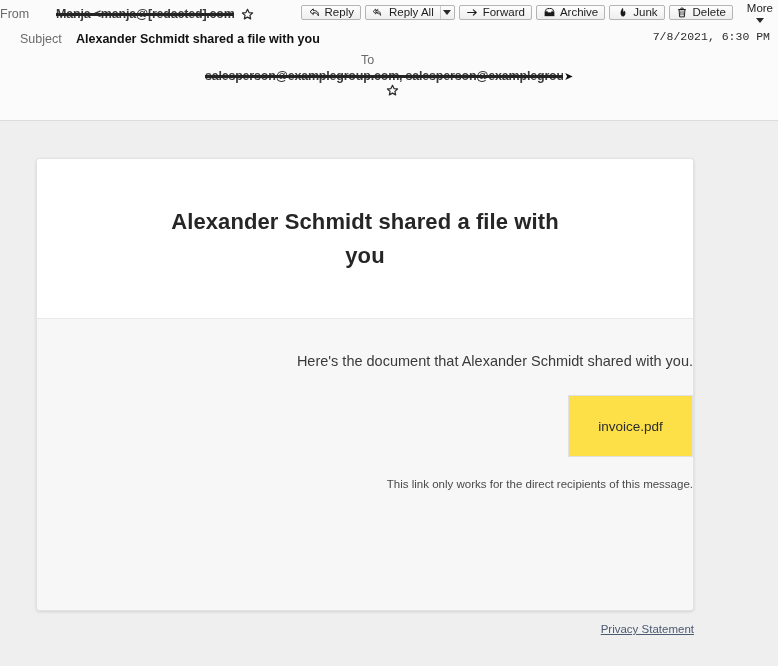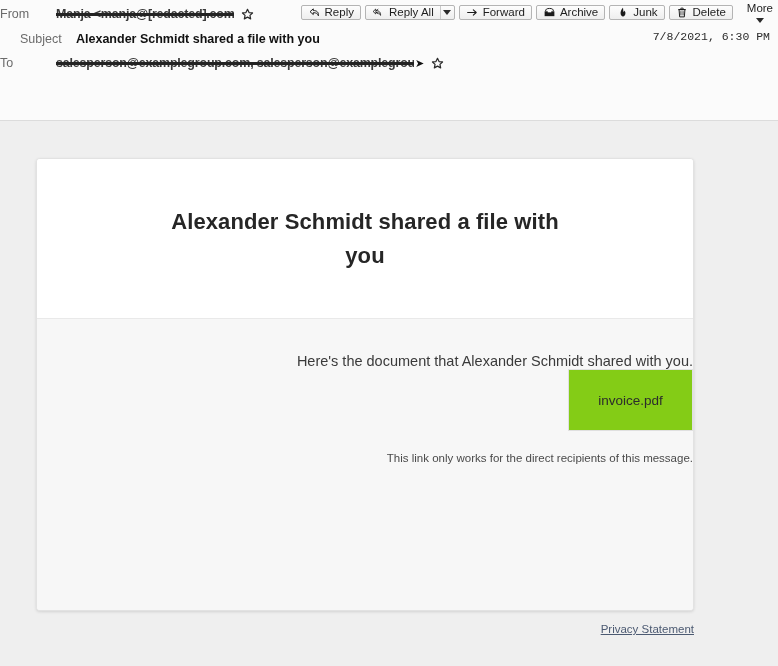--- a/index.html
+++ b/index.html
@@ -31,21 +31,21 @@
   .hdr-row {
     position: absolute;
     left: 0;
     width: 778px;
     height: 22px;
     display: flex;
     align-items: center;
   }
   .hdr-row.from { top: 3px; }
   .hdr-row.subject { top: 28px; margin-left: 20px; }
-  .hdr-row.to { top: 52px; }
+  .hdr-row.to { top: 52px; flex-direction: column; }
 
   .hdr-label {
     width: 50px;
     text-align: left;
     color: #6b6b6b;
     font-size: 12.5px;
     padding-right: 6px;
     flex: none;
     line-height: 16px;
   }
@@ -224,23 +224,24 @@
   }
 
   .intro-text {
     margin-top: 34px;
     font-size: 14.5px;
     color: #3a3a3a;
     text-align: center;
   }
 
   .file-box {
+    margin-top: 26px;
     width: 125px;
     height: 62px;
-    background: #84cc16;
+    background: #fde047;
     border: 1px solid #e0e0e0;
     display: flex;
     align-items: center;
     justify-content: center;
     box-sizing: border-box;
   }
   .file-name {
     font-size: 13.5px;
     color: #2c2c2c;
   }

